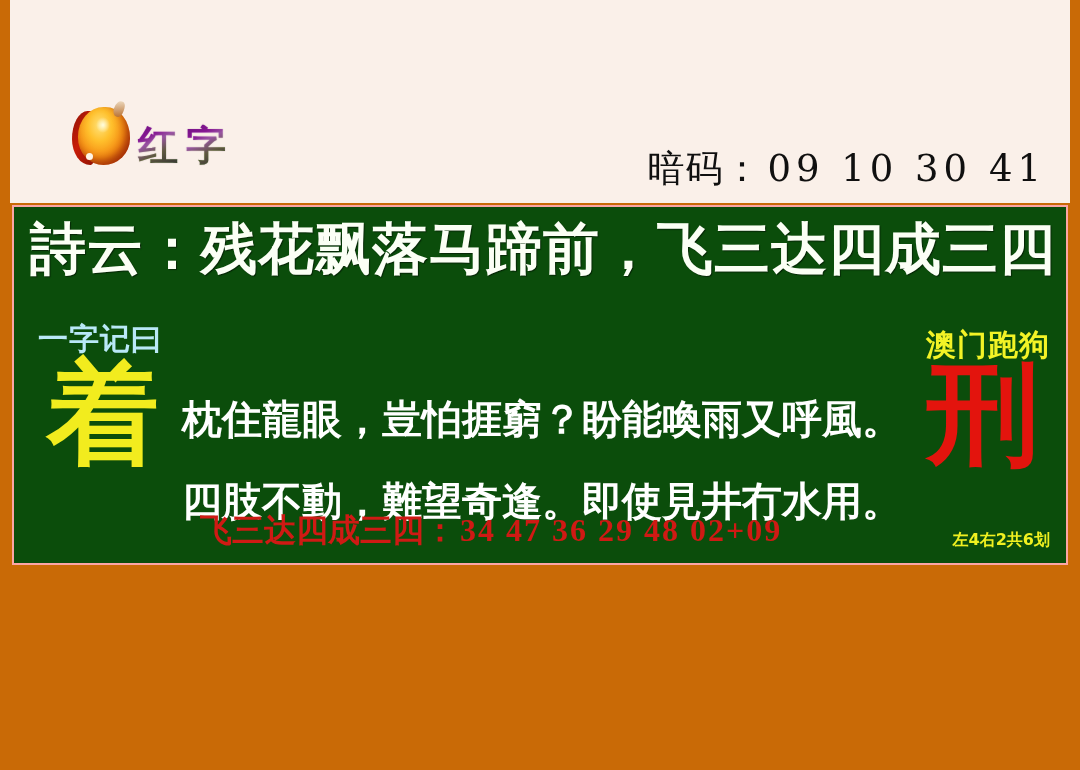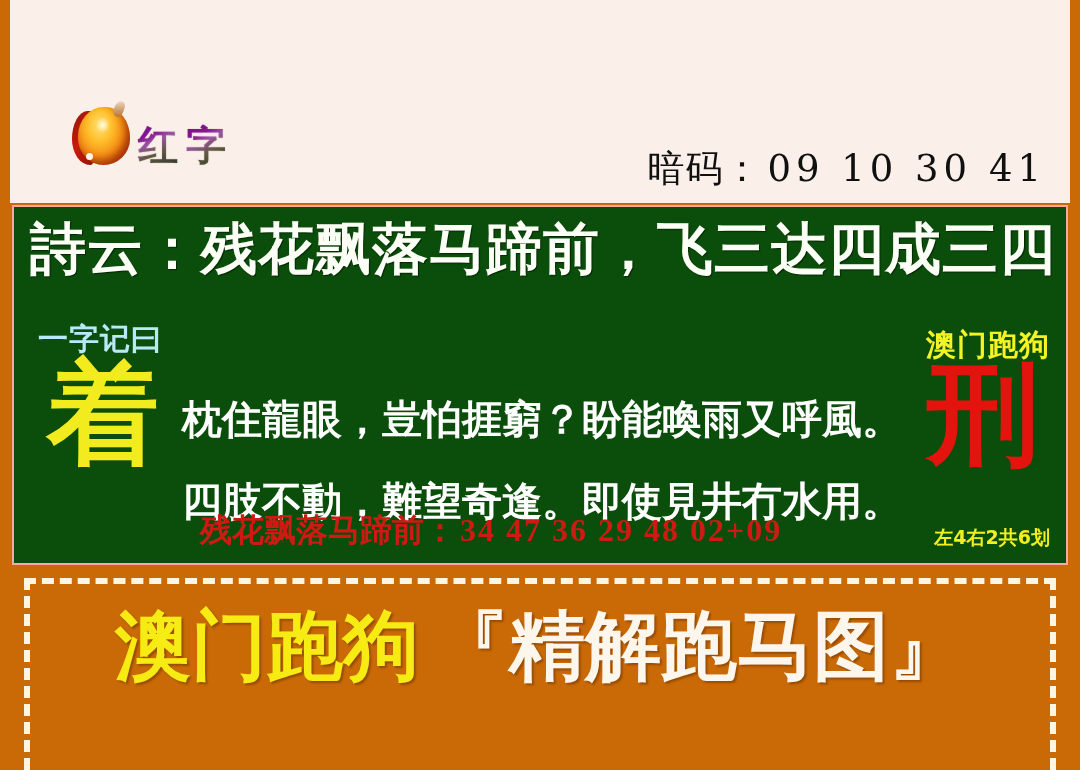--- a/index.html
+++ b/index.html
@@ -237,21 +237,21 @@
     font-family: Liberation Serif, serif;
     letter-spacing: 2px;
     margin-left: 4px;
   }
 
   .stroke-note {
     position: absolute;
     right: 16px;
     bottom: 12px;
     font-family: "DejaVu Sans", sans-serif;
-    font-size: 19px;
+    font-size: 16px;
     font-weight: bold;
     color: #f0f020;
     white-space: nowrap;
   }
 
   
   .banner {
     position: absolute;
     left: 0px;
     top: 570px;
@@ -329,26 +329,20 @@
 
     <div class="big-char-left">着</div>
     <div class="big-char-right">刑</div>
 
     <div class="couplet">
       <div class="couplet-line">枕住龍眼，豈怕捱窮？盼能喚雨又呼風。</div>
       <div class="couplet-line">四肢不動，難望奇逢。即使見井冇水用。</div>
     </div>
 
     <div class="result-row">
-      <span>残花飘落马蹄前：</span><span class="nums">34  47  36  29  48  02+09</span>
+      <span>飞三达四成三四：</span><span class="nums">34  47  36  29  48  02+09</span>
     </div>
 
     <div class="stroke-note">左4右2共6划</div>
   </div>
 
-  <div class="banner">
-    <div class="banner-inner"></div>
-    <div class="banner-text">
-      <span class="yellow">澳门跑狗</span><span class="white">『精解跑马图』</span>
-    </div>
-  </div>
 
 </div>
 
 </body></html>

